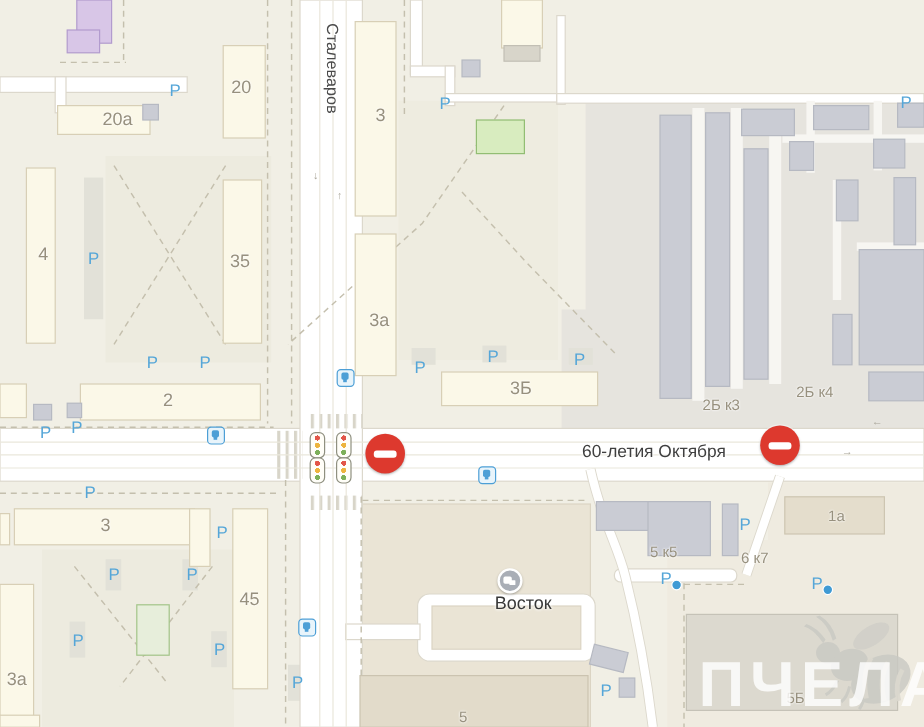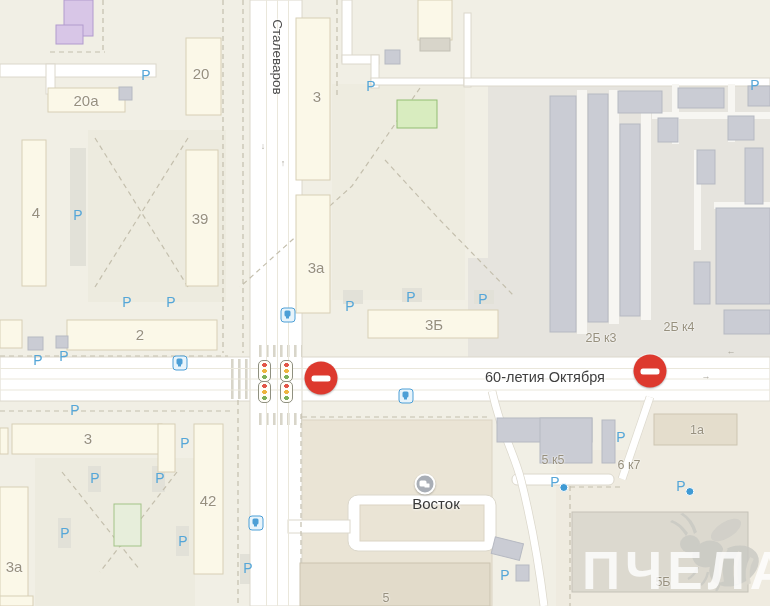--- a/index.html
+++ b/index.html
@@ -175,31 +175,31 @@
   <g>
     <rect x="397" y="100" width="40" height="28" fill="#d8ecbf" stroke="#92bd73"></rect>
     <rect x="114" y="504" width="27" height="42" fill="#e7eedb" stroke="#a3c488"></rect>
   </g>
 </svg>
 
 <div class="abs street-v" style="left:277px;top:57px">Сталеваров</div>
 <div class="abs street-h" style="left:497px;top:377px">60-летия Октября</div>
 
 <div class="abs bl" style="left:201px;top:73px">20</div>
-<div class="abs bl" style="left:86px;top:100px">20а</div>
+<div class="abs bl" style="left:98px;top:100px">20а</div>
 <div class="abs bl" style="left:36px;top:212px">4</div>
-<div class="abs bl" style="left:200px;top:218px">39</div>
+<div class="abs bl" style="left:200px;top:218px">35</div>
 <div class="abs bl" style="left:140px;top:334px">2</div>
 <div class="abs bl" style="left:317px;top:96px">3</div>
 <div class="abs bl" style="left:316px;top:267px">3а</div>
 <div class="abs bl" style="left:434px;top:324px">3Б</div>
 <div class="abs bl bl-sm" style="left:601px;top:338px">2Б к3</div>
 <div class="abs bl bl-sm" style="left:679px;top:327px">2Б к4</div>
 <div class="abs bl" style="left:88px;top:438px">3</div>
-<div class="abs bl" style="left:208px;top:500px">42</div>
+<div class="abs bl" style="left:208px;top:500px">45</div>
 <div class="abs bl" style="left:14px;top:566px">3а</div>
 <div class="abs bl bl-sm" style="left:553px;top:460px">5 к5</div>
 <div class="abs bl bl-sm" style="left:629px;top:465px">6 к7</div>
 <div class="abs bl bl-sm" style="left:697px;top:430px">1а</div>
 <div class="abs bl bl-sm" style="left:663px;top:582px">5Б</div>
 <div class="abs bl bl-sm" style="left:386px;top:598px">5</div>
 
 <div class="abs poi-icon" style="left:425px;top:484px"></div>
 <div class="abs poi-label" style="left:436px;top:503px">Восток</div>
 

